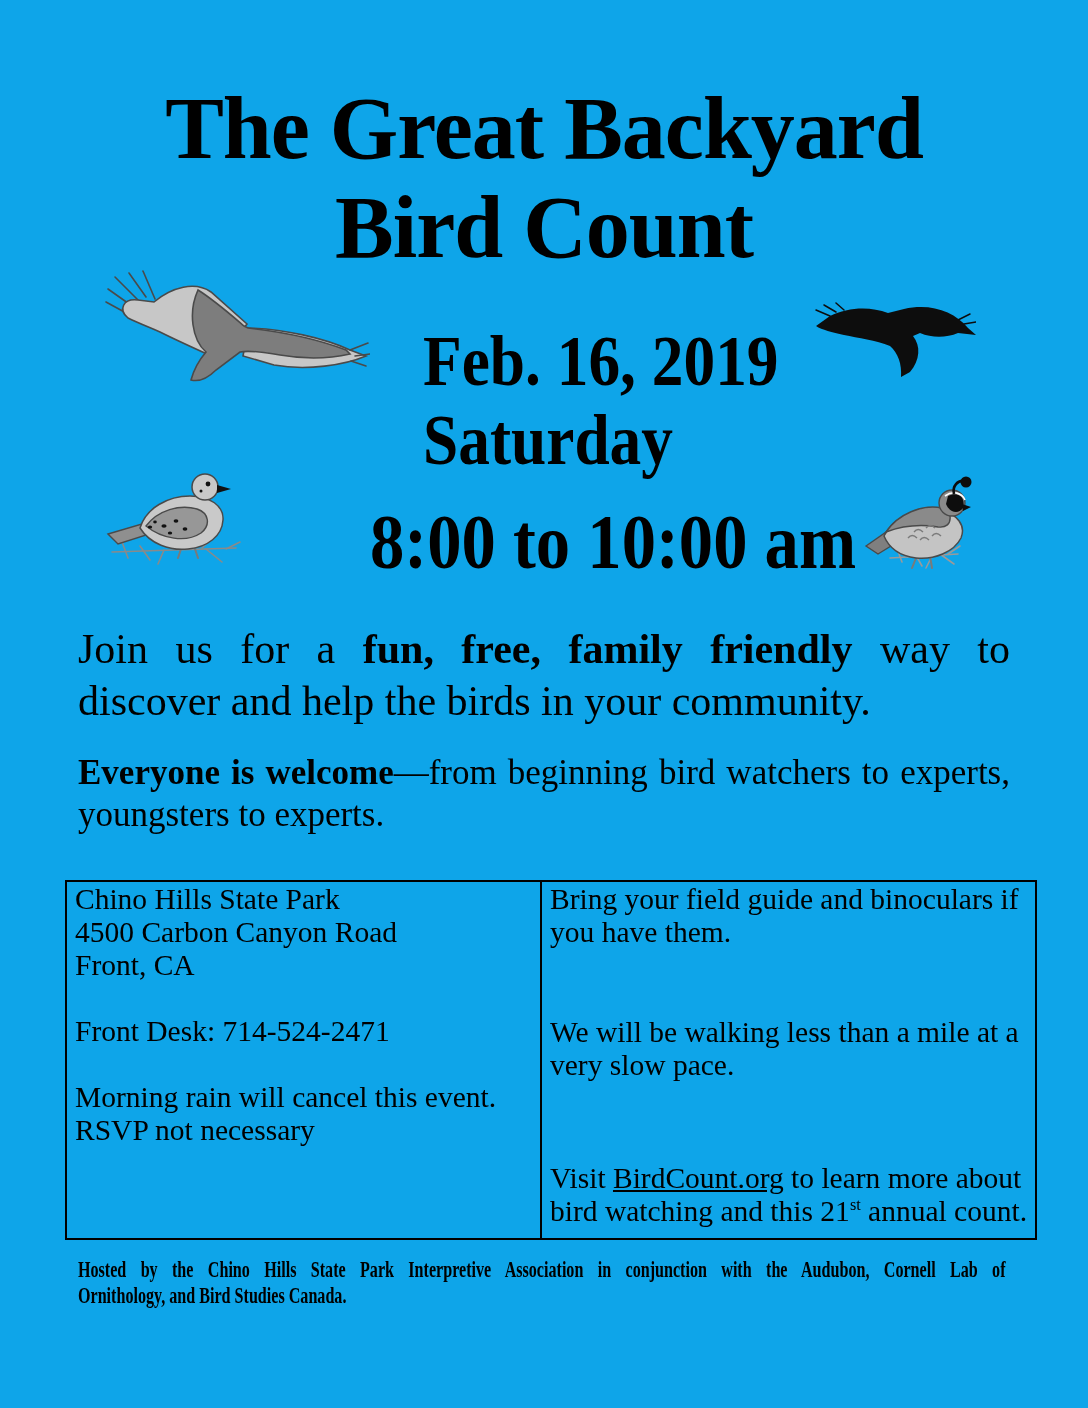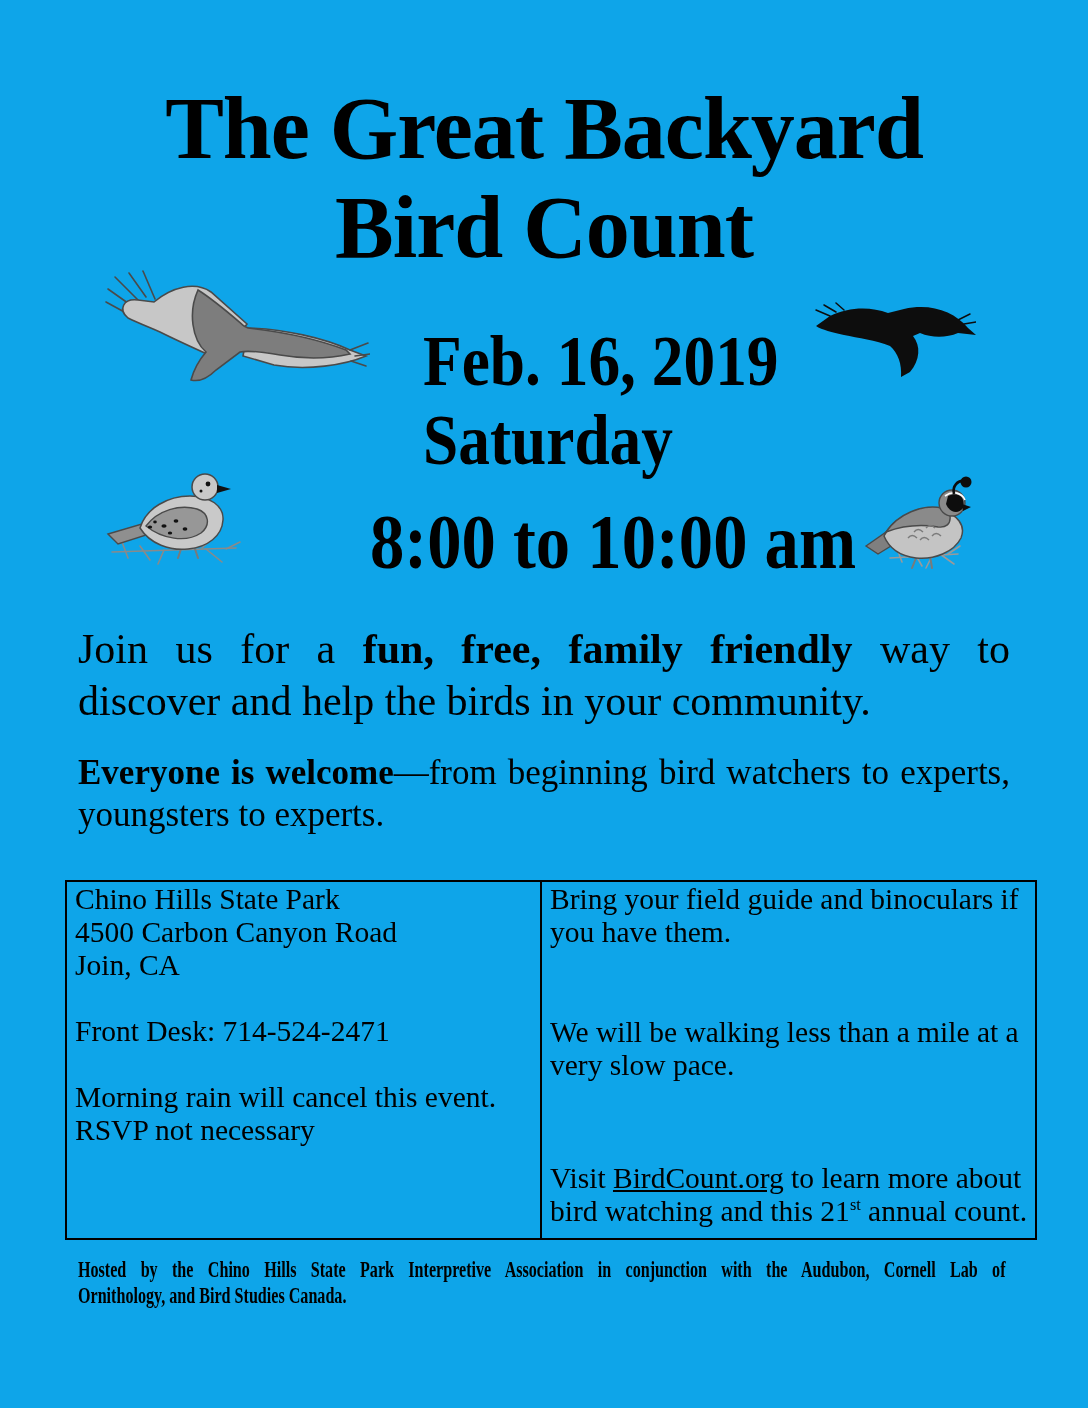--- a/index.html
+++ b/index.html
@@ -172,21 +172,21 @@
   <div class="abs para2">
     <div class="jline"><span class="bold">Everyone is welcome</span><span>—from beginning bird watchers to experts,</span></div>
     <div>youngsters to experts.</div>
   </div>
 
   <div class="abs info-table">
     <div class="cell-left">
       <div>
         <div>Chino Hills State Park</div>
         <div>4500 Carbon Canyon Road</div>
-        <div>Join, CA</div>
+        <div>Front, CA</div>
       </div>
       <div class="gap-1line">Front Desk: 714-524-2471</div>
       <div class="gap-1line">
         <div>Morning rain will cancel this event.</div>
         <div>RSVP not necessary</div>
       </div>
     </div>
     <div class="cell-right">
       <div>Bring your field guide and binoculars if you have them.</div>
       <div class="rgap-a">We will be walking less than a mile at a very slow pace.</div>

